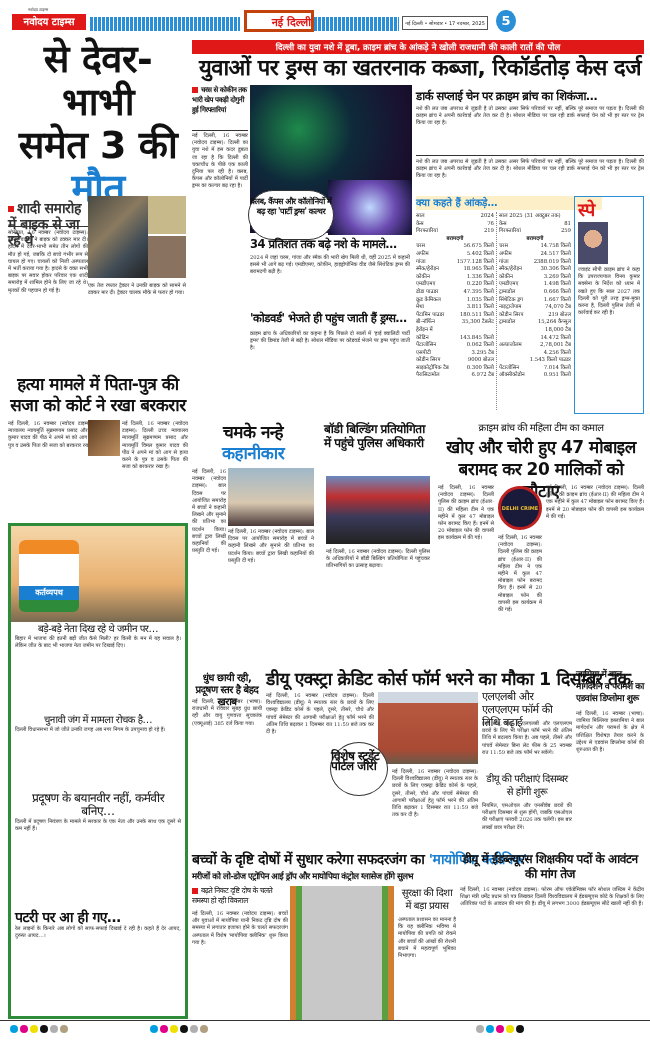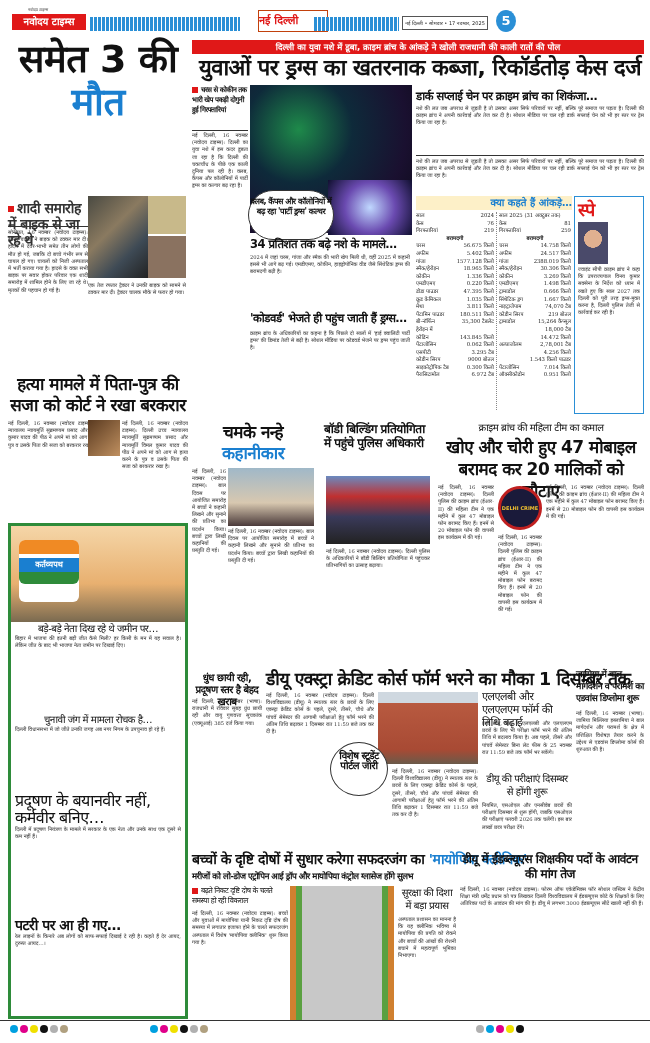--- a/index.html
+++ b/index.html
@@ -10,38 +10,39 @@
 .blue{color:#1a7fd0}
 .red-bul::before{content:"";display:inline-block;width:6px;height:6px;background:#e01818;margin-right:3px;vertical-align:middle}
 .rule{background:#333}
 .img{overflow:hidden}
 
 #masthead{left:6px;top:6px;width:638px;height:26px}
 #brand{position:absolute;left:6px;top:8px;height:16px;width:74px;background:#e01818;color:#fff;font-size:10px;font-weight:bold;text-align:center;line-height:16px}
 #brand-tag{position:absolute;left:22px;top:1px;font-size:4px;color:#333}
 #stripes{position:absolute;left:84px;top:11px;width:150px;height:14px;background:repeating-linear-gradient(90deg,#2a8fd6 0 3px,#fff 3px 4px)}
 #stripes2{position:absolute;left:308px;top:11px;width:85px;height:14px;background:repeating-linear-gradient(90deg,#2a8fd6 0 3px,#fff 3px 4px)}
-#city-box{position:absolute;left:252px;top:4px;width:70px;height:22px;border:1px solid #c2410c;background:#fff;color:#e01818;font-weight:bold;font-size:11px;text-align:left;line-height:20px}
+#city-box{position:absolute;left:238px;top:4px;width:70px;height:22px;border:3px solid #c2410c;background:#fff;color:#e01818;font-weight:bold;font-size:11px;text-align:right;line-height:20px}
 #dateline{position:absolute;left:396px;top:10px;width:86px;height:14px;border:1px solid #555;font-size:5px;text-align:center;line-height:13px}
 #page-no{position:absolute;left:490px;top:4px;width:20px;height:22px;border-radius:50%;background:#2a8fd6;color:#fff;font-weight:bold;font-size:13px;text-align:center;line-height:22px}
 </style>
 </head>
 <body>
 
 <div id="masthead" class="abs">
   <div id="brand-tag">नवोदय टाइम्स</div>
   <div id="brand">नवोदय टाइम्स</div>
   <div id="stripes"></div>
   <div id="city-box">नई दिल्ली</div>
   <div id="stripes2"></div>
   <div id="dateline">नई दिल्ली • सोमवार • 17 नवम्बर, 2025</div>
   <div id="page-no">5</div>
 </div>
 
 <div class="abs" style="left:8px;top:38px;width:180px">
+  <div class="hd" style="font-size:38px;text-align:center;line-height:43px">से देवर-भाभी</div>
   <div class="hd" style="font-size:38px;text-align:center;line-height:43px"><span>समेत 3 की </span><span class="blue">मौत</span></div>
 </div>
 <div class="abs hd red-bul" style="left:8px;top:200px;width:80px;font-size:14px;line-height:16px;color:#333;font-weight:bold">शादी समारोह में बाइक से जा रहे थे</div>
 <div class="abs rule" style="left:8px;top:226px;width:80px;height:1px"></div>
 <div class="abs body-text" style="left:8px;top:229px;width:80px;height:138px">सोनीपत, 16 नवम्बर (नवोदय टाइम्स): ट्रैक्टर चालक ने बाइक को टक्कर मार दी। हादसे में देवर-भाभी समेत तीन लोगों की मौत हो गई, जबकि दो बच्चे गंभीर रूप से घायल हो गए। घायलों को निजी अस्पताल में भर्ती कराया गया है। हादसे के वक्त सभी बाइक पर सवार होकर परिवार एक शादी समारोह में शामिल होने के लिए जा रहे थे। मृतकों की पहचान हो गई है।</div>
 <div class="abs img" style="left:88px;top:196px;width:60px;height:82px;background:linear-gradient(135deg,#4a4a42,#8a7a60 40%,#3e4a55 70%,#222)"></div>
 <div class="abs img" style="left:148px;top:196px;width:38px;height:38px;background:#c8b98a"></div>
 <div class="abs img" style="left:148px;top:236px;width:38px;height:42px;background:#8a7260"></div>
 <div class="abs body-text" style="left:88px;top:282px;width:98px;height:86px">एक तेज रफ्तार ट्रैक्टर ने उनकी बाइक को सामने से टक्कर मार दी। ट्रैक्टर चालक मौके से फरार हो गया।</div>
 
@@ -57,21 +58,21 @@
 <div class="abs hd" style="left:250px;top:238px;width:160px;font-size:11.5px;white-space:nowrap">34 प्रतिशत तक बढ़े नशे के मामले…</div>
 <div class="abs body-text" style="left:250px;top:254px;width:160px;height:56px">2024 में जहां चरस, गांजा और स्मैक की भारी खेप मिली थी, वहीं 2025 में कहानी इससे भी आगे बढ़ गई। एमडीएमए, कोकीन, हाइड्रोपोनिक वीड जैसे सिंथेटिक ड्रग्स की बरामदगी बढ़ी है।</div>
 <div class="abs hd" style="left:250px;top:312px;width:160px;font-size:11.5px;white-space:nowrap">'कोडवर्ड' भेजते ही पहुंच जाती हैं ड्रग्स…</div>
 <div class="abs body-text" style="left:250px;top:330px;width:160px;height:58px">क्राइम ब्रांच के अधिकारियों का कहना है कि पिछले दो सालों में 'हाई क्वालिटी पार्टी ड्रग्स' की डिमांड तेजी से बढ़ी है। सोशल मीडिया पर कोडवर्ड भेजने पर ड्रग्स पहुंच जाती है।</div>
 
 <div class="abs hd" style="left:416px;top:90px;width:228px;font-size:11.5px;">डार्क सप्लाई चेन पर क्राइम ब्रांच का शिकंजा…</div>
 <div class="abs body-text" style="left:416px;top:105px;width:228px;height:48px">नशे की लत जब अपराध से जुड़ती है तो उसका असर सिर्फ परिवारों पर नहीं, बल्कि पूरे समाज पर पड़ता है। दिल्ली की क्राइम ब्रांच ने अपनी कार्रवाई और तेज कर दी है। सोशल मीडिया पर चल रही डार्क सप्लाई चेन को भी हर स्तर पर ट्रेस किया जा रहा है।</div>
 <div class="abs rule" style="left:416px;top:155px;width:228px;height:1px"></div>
 <div class="abs body-text" style="left:416px;top:158px;width:228px;height:36px">नशे की लत जब अपराध से जुड़ती है तो उसका असर सिर्फ परिवारों पर नहीं, बल्कि पूरे समाज पर पड़ता है। दिल्ली की क्राइम ब्रांच ने अपनी कार्रवाई और तेज कर दी है। सोशल मीडिया पर चल रही डार्क सप्लाई चेन को भी हर स्तर पर ट्रेस किया जा रहा है।</div>
 
-<div class="abs" style="left:416px;top:196px;width:156px;height:14px;background:#fdf0c8;color:#1a7fd0;font-weight:bold;font-size:10px;text-align:right;line-height:14px">क्या कहते हैं आंकड़े…</div>
+<div class="abs" style="left:416px;top:196px;width:186px;height:14px;background:#fdf0c8;color:#1a7fd0;font-weight:bold;font-size:10px;text-align:left;line-height:14px">क्या कहते हैं आंकड़े…</div>
 <div class="abs" style="left:416px;top:212px;width:78px;font-size:5.3px;line-height:7.6px;font-family:'DejaVu Serif',serif">
   <div style="display:flex;justify-content:space-between">
       <span>साल</span>
       <span>2024</span>
     </div>
   <div style="display:flex;justify-content:space-between">
       <span>केस</span>
       <span>76</span>
     </div>
   <div style="display:flex;justify-content:space-between">
@@ -246,29 +247,29 @@
 
 <div class="abs hd" style="left:8px;top:374px;width:180px;font-size:17px;text-align:center;line-height:21px">हत्या मामले में पिता-पुत्र की सजा को कोर्ट ने रखा बरकरार</div>
 <div class="abs body-text" style="left:8px;top:420px;width:112px;height:100px">नई दिल्ली, 16 नवम्बर (नवोदय टाइम्स): दिल्ली उच्च न्यायालय न्यायमूर्ति सुब्रमण्यम प्रसाद और न्यायमूर्ति विमल कुमार यादव की पीठ ने अपने मां को आग से हत्या करने के पुत्र व उसके पिता की सजा को बरकरार रखा है।</div>
 <div class="abs img" style="left:88px;top:420px;width:32px;height:36px;background:linear-gradient(135deg,#5a3a20,#c09060)"></div>
 <div class="abs body-text" style="left:122px;top:420px;width:66px;height:100px">नई दिल्ली, 16 नवम्बर (नवोदय टाइम्स): दिल्ली उच्च न्यायालय न्यायमूर्ति सुब्रमण्यम प्रसाद और न्यायमूर्ति विमल कुमार यादव की पीठ ने अपने मां को आग से हत्या करने के पुत्र व उसके पिता की सजा को बरकरार रखा है।</div>
 
 <div class="abs" style="left:8px;top:523px;width:180px;height:496px;border:3px solid #2e8b3a;background:#fff">
   <div class="img" style="height:96px;background:linear-gradient(180deg,#f5d6a8,#e8b070 60%,#7a6a50)"></div>
   <div class="abs" style="left:8px;top:14px;width:60px;height:62px;border-radius:6px;background:#fff">
     <div style="height:14px;background:#f08a24;border-radius:6px 6px 0 0"></div>
-    <div style="background:#1a7fd0;color:#fff;font-weight:bold;font-size:8px;text-align:center;line-height:14px;margin-top:4px">कर्तव्यपथ</div>
+    <div style="background:#1a7fd0;color:#fff;font-weight:bold;font-size:8px;text-align:center;line-height:14px;margin-top:32px">कर्तव्यपथ</div>
     <div style="height:12px;background:#2e8b3a;border-radius:0 0 6px 6px"></div>
   </div>
   <div style="padding:2px 4px">
     <div class="hd" style="font-size:10px;text-align:center;font-weight:normal">बड़े-बड़े नेता दिख रहे थे जमीन पर…</div>
     <div class="body-text" style="height:80px">बिहार में भाजपा की इतनी बड़ी जीत कैसे मिली? हर किसी के मन में यह सवाल है। लेकिन जीत के बाद भी भाजपा नेता जमीन पर दिखाई दिए।</div>
     <div class="hd" style="font-size:10px;text-align:center;font-weight:normal">चुनावी जंग में मामला रोचक है…</div>
     <div class="body-text" style="height:66px">दिल्ली विधानसभा में जो जीते उनकी जगह अब नगर निगम के उपचुनाव हो रहे हैं।</div>
-    <div class="hd" style="font-size:16px;font-weight:normal">प्रदूषण के बयानवीर नहीं, कर्मवीर बनिए…</div>
+    <div class="hd" style="font-size:12px;text-align:center;font-weight:normal">प्रदूषण के बयानवीर नहीं, कर्मवीर बनिए…</div>
     <div class="body-text" style="height:92px">दिल्ली में प्रदूषण नियंत्रण के मामले में सरकार के एक नेता और उनके साथ एक दूसरे से कम नहीं हैं।</div>
     <div class="hd" style="font-size:14px;text-align:left;font-weight:bold">पटरी पर आ ही गए…</div>
     <div class="body-text" style="height:80px">रेल लाइनों के किनारे अब लोगों को साफ-सफाई दिखाई दे रही है। कहते हैं देर आयद, दुरुस्त आयद…।</div>
   </div>
 </div>
 
 <div class="abs hd" style="left:192px;top:422px;width:122px;font-size:17px;text-align:center;line-height:21px">
   <div><span>चमके नन्हे </span><span class="blue">कहानीकार</span></div>
 </div>
 <div class="abs body-text" style="left:192px;top:468px;width:34px;height:184px">नई दिल्ली, 16 नवम्बर (नवोदय टाइम्स): बाल दिवस पर आयोजित समारोह में बच्चों ने कहानी लिखने और सुनाने की प्रतिभा का प्रदर्शन किया। बच्चों द्वारा लिखी कहानियों की प्रस्तुति दी गई।</div>
@@ -285,21 +286,21 @@
 <div class="abs" style="left:498px;top:486px;width:44px;height:44px;border-radius:50%;background:#1a1a3a;border:3px solid #c02020;color:#f0c030;font-size:5px;text-align:center;line-height:38px;font-weight:bold">DELHI CRIME</div>
 <div class="abs body-text" style="left:498px;top:534px;width:44px;height:118px">नई दिल्ली, 16 नवम्बर (नवोदय टाइम्स): दिल्ली पुलिस की क्राइम ब्रांच (ईआर-II) की महिला टीम ने एक महीने में कुल 47 मोबाइल फोन बरामद किए हैं। इनमें से 20 मोबाइल फोन की वापसी इस कार्यक्रम में की गई।</div>
 <div class="abs body-text" style="left:546px;top:484px;width:98px;height:168px">नई दिल्ली, 16 नवम्बर (नवोदय टाइम्स): दिल्ली पुलिस की क्राइम ब्रांच (ईआर-II) की महिला टीम ने एक महीने में कुल 47 मोबाइल फोन बरामद किए हैं। इनमें से 20 मोबाइल फोन की वापसी इस कार्यक्रम में की गई।</div>
 
 <div class="abs hd" style="left:192px;top:672px;width:70px;font-size:10px;text-align:center;line-height:12px">धुंध छायी रही, प्रदूषण स्तर है बेहद खराब</div>
 <div class="abs body-text" style="left:192px;top:698px;width:70px;height:150px">नई दिल्ली, 16 नवम्बर (भाषा): राजधानी में रविवार सुबह धुंध छायी रही और वायु गुणवत्ता सूचकांक (एक्यूआई) 385 दर्ज किया गया।</div>
 
 <div class="abs hd" style="left:266px;top:670px;width:306px;font-size:17.5px;white-space:nowrap">डीयू एक्स्ट्रा क्रेडिट कोर्स फॉर्म भरने का मौका 1 दिसम्बर तक</div>
 <div class="abs body-text" style="left:266px;top:692px;width:108px;height:156px">नई दिल्ली, 16 नवम्बर (नवोदय टाइम्स): दिल्ली विश्वविद्यालय (डीयू) ने स्नातक स्तर के छात्रों के लिए एक्स्ट्रा क्रेडिट कोर्स के पहले, दूसरे, तीसरे, चौथे और पांचवें सेमेस्टर की आगामी परीक्षाओं हेतु फॉर्म भरने की अंतिम तिथि बढ़ाकर 1 दिसम्बर रात 11:59 बजे तक कर दी है।</div>
 <div class="abs img" style="left:378px;top:692px;width:100px;height:72px;background:linear-gradient(180deg,#cfd8e0 0 15%,#b85a40 15%,#a84a34 80%,#6a5a4a)"></div>
-<div class="abs hd" style="left:330px;top:742px;width:58px;height:54px;border:1.5px solid #333;border-radius:50%;background:#fff;font-size:10px;text-align:center;line-height:10px;padding-top:8px">विशेष स्टूडेंट पोर्टल जारी</div>
+<div class="abs hd" style="left:330px;top:742px;width:58px;height:54px;border:1.5px solid #333;border-radius:50%;background:#fff;font-size:12px;text-align:left;line-height:10px;padding-top:8px">विशेष स्टूडेंट पोर्टल जारी</div>
 <div class="abs body-text" style="left:392px;top:768px;width:86px;height:80px">नई दिल्ली, 16 नवम्बर (नवोदय टाइम्स): दिल्ली विश्वविद्यालय (डीयू) ने स्नातक स्तर के छात्रों के लिए एक्स्ट्रा क्रेडिट कोर्स के पहले, दूसरे, तीसरे, चौथे और पांचवें सेमेस्टर की आगामी परीक्षाओं हेतु फॉर्म भरने की अंतिम तिथि बढ़ाकर 1 दिसम्बर रात 11:59 बजे तक कर दी है।</div>
 
 <div class="abs hd" style="left:482px;top:690px;width:90px;font-size:11px;text-align:left;line-height:13px;font-weight:normal">एलएलबी और एलएलएम फॉर्म की तिथि बढ़ाई</div>
 <div class="abs body-text" style="left:482px;top:720px;width:90px;height:46px">इसी बीच, डीयू ने एलएलबी और एलएलएम छात्रों के लिए भी परीक्षा फॉर्म भरने की अंतिम तिथि में बदलाव किया है। अब पहले, तीसरे और पांचवें सेमेस्टर बिना लेट फीस के 25 नवम्बर रात 11:59 बजे तक फॉर्म भर सकेंगे।</div>
 <div class="abs hd" style="left:482px;top:772px;width:90px;font-size:10px;text-align:center;line-height:13px;font-weight:normal">डीयू की परीक्षाएं दिसम्बर से होंगी शुरू</div>
 <div class="abs body-text" style="left:482px;top:802px;width:90px;height:46px">नियमित, एसओएल और एनसीवेब छात्रों की परीक्षाएं दिसम्बर से शुरू होंगी, जबकि एसओएल की परीक्षाएं फरवरी 2026 तक चलेंगी। इस बार लाखों छात्र परीक्षा देंगे।</div>
 
 <div class="abs hd" style="left:576px;top:668px;width:68px;font-size:9px;text-align:left;line-height:12px">जामिया में बाल मार्गदर्शन व परामर्श का एडवांस डिप्लोमा शुरू</div>
 <div class="abs body-text" style="left:576px;top:710px;width:68px;height:140px">नई दिल्ली, 16 नवम्बर (भाषा): जामिया मिल्लिया इस्लामिया ने बाल मार्गदर्शन और परामर्श के क्षेत्र में प्रशिक्षित विशेषज्ञ तैयार करने के उद्देश्य से एडवांस डिप्लोमा कोर्स की शुरुआत की है।</div>
 

